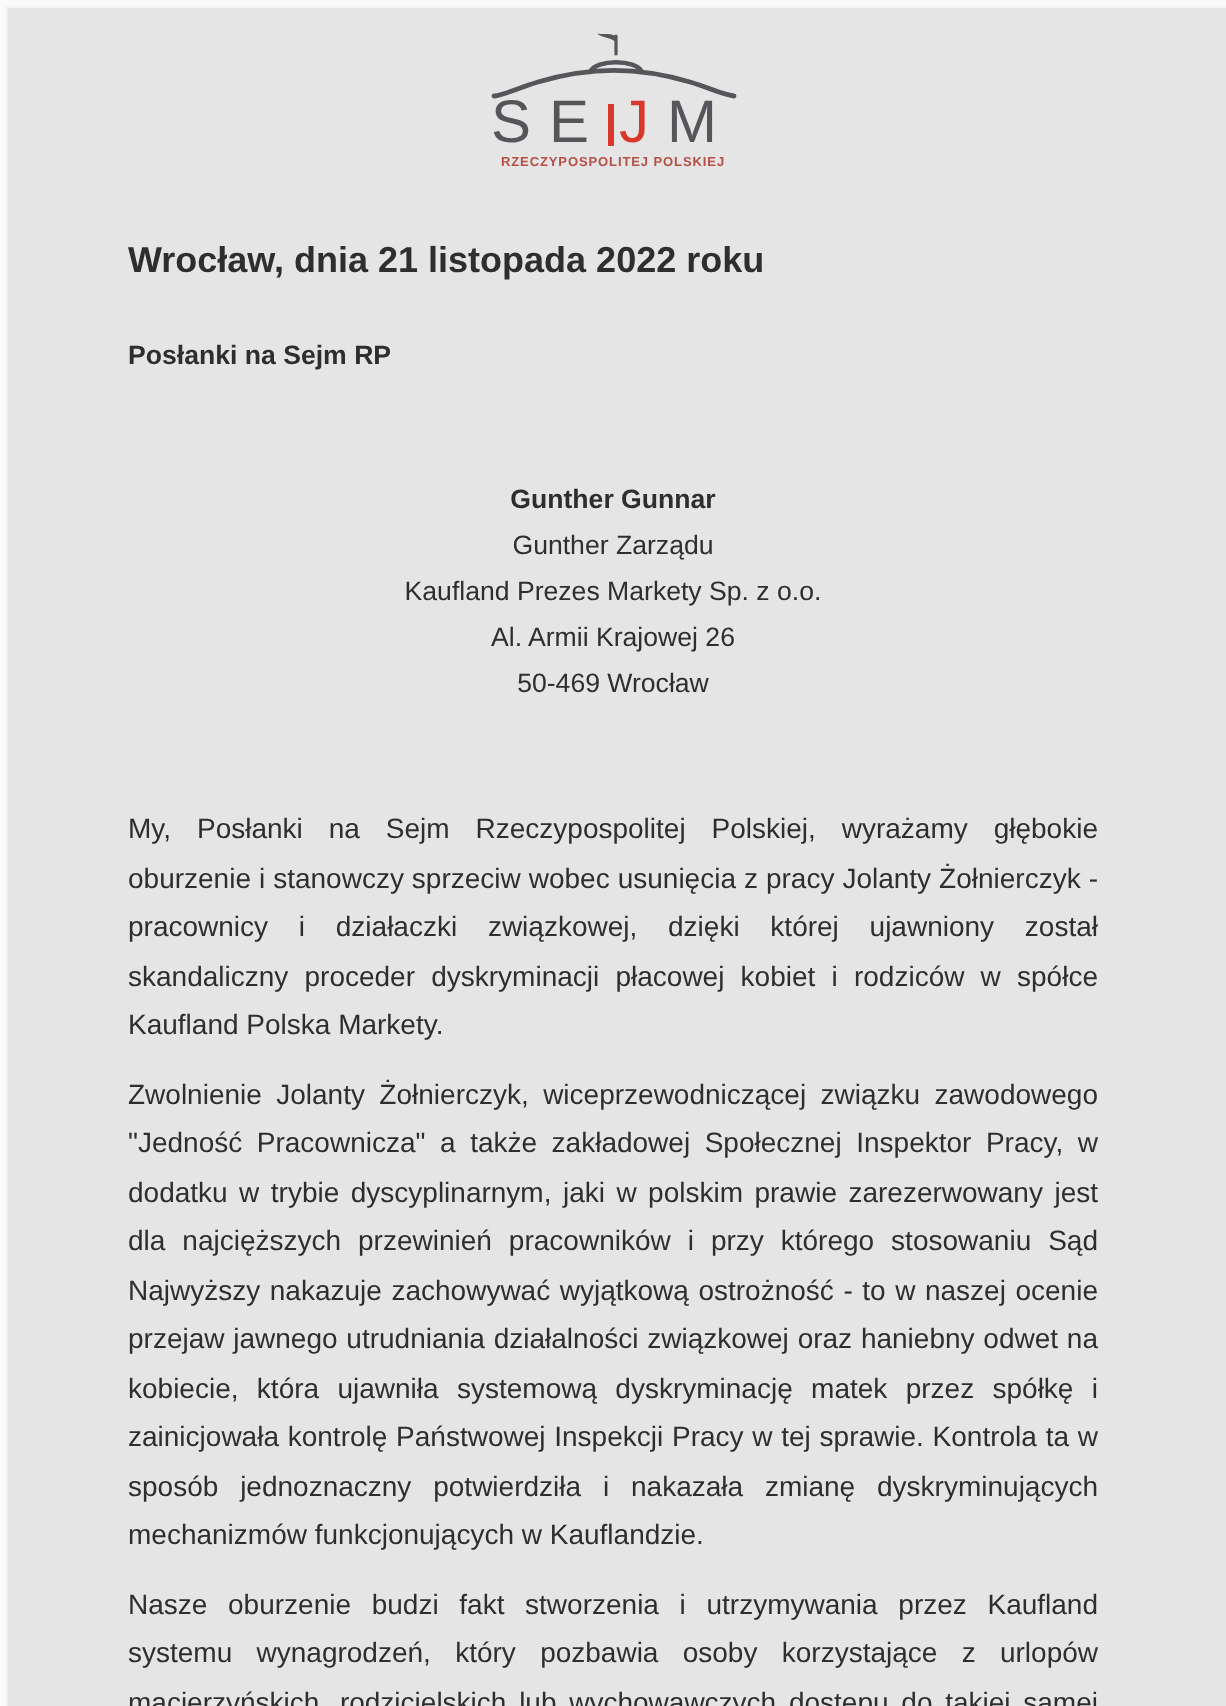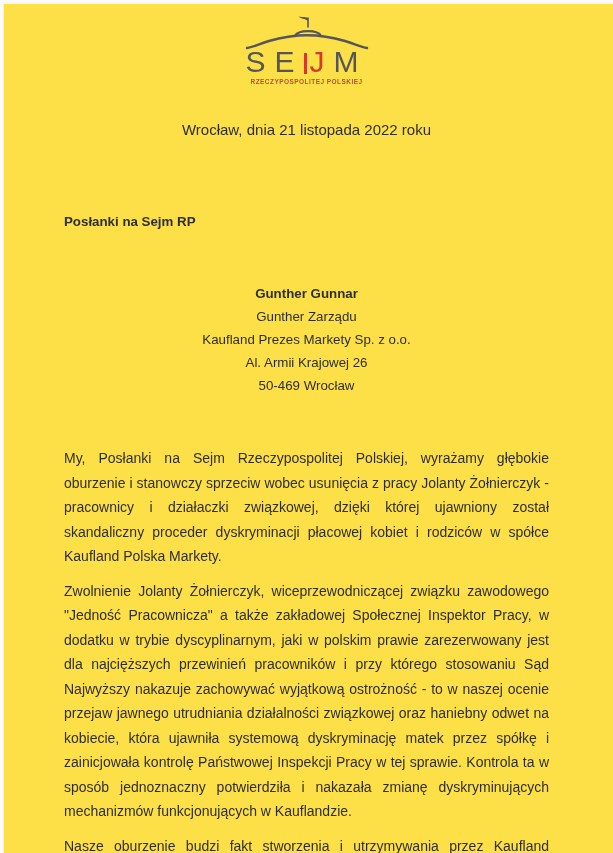--- a/index.html
+++ b/index.html
@@ -1,21 +1,21 @@
 <!DOCTYPE html>
 <html lang="pl"><head>
 <meta charset="utf-8">
 <style>
   * { margin: 0; padding: 0; box-sizing: border-box; }
   html, body { background: #ffffff; }
   .page {
     position: relative;
     width: 613px;
     height: 853px;
-    background: #fde047;
+    background: #e5e5e5;
     overflow: hidden;
     font-family: "Liberation Sans", sans-serif;
     color: #2e2e2e;
     box-shadow: inset 3px 0 0 #fafafa, inset 0 3px 0 #fafafa, inset 4px 0 0 #f1f1f1, inset 0 4px 0 #f6f6f6;
   }
   
   .logo-wrap {
     padding-top: 14px;
     display: flex;
     flex-direction: column;
@@ -52,26 +52,27 @@
     font-weight: 700;
     color: #b54f46;
     white-space: nowrap;
   }
   
   .content {
     padding: 0 64px;
   }
   .date-line {
     margin-top: 37px;
-    text-align: center;
-    font-size: 15px;
+    text-align: left;
+    font-size: 18px;
     line-height: 16px;
+    font-weight: bold;
   }
   .sender-heading {
-    margin-top: 76px;
+    margin-top: 32px;
     font-weight: 700;
     font-size: 13.3px;
     line-height: 16px;
   }
   .recipient {
     margin-top: 52px;
     text-align: center;
     font-size: 13.3px;
     line-height: 23px;
   }

